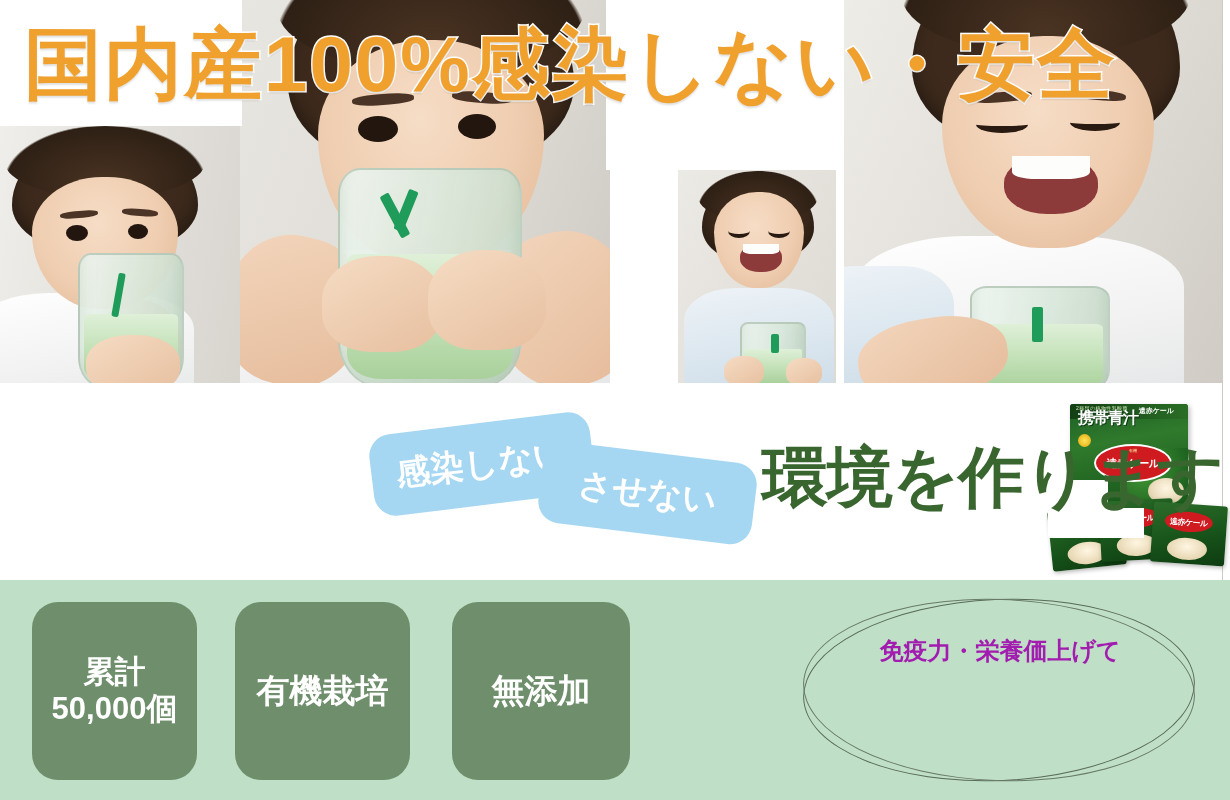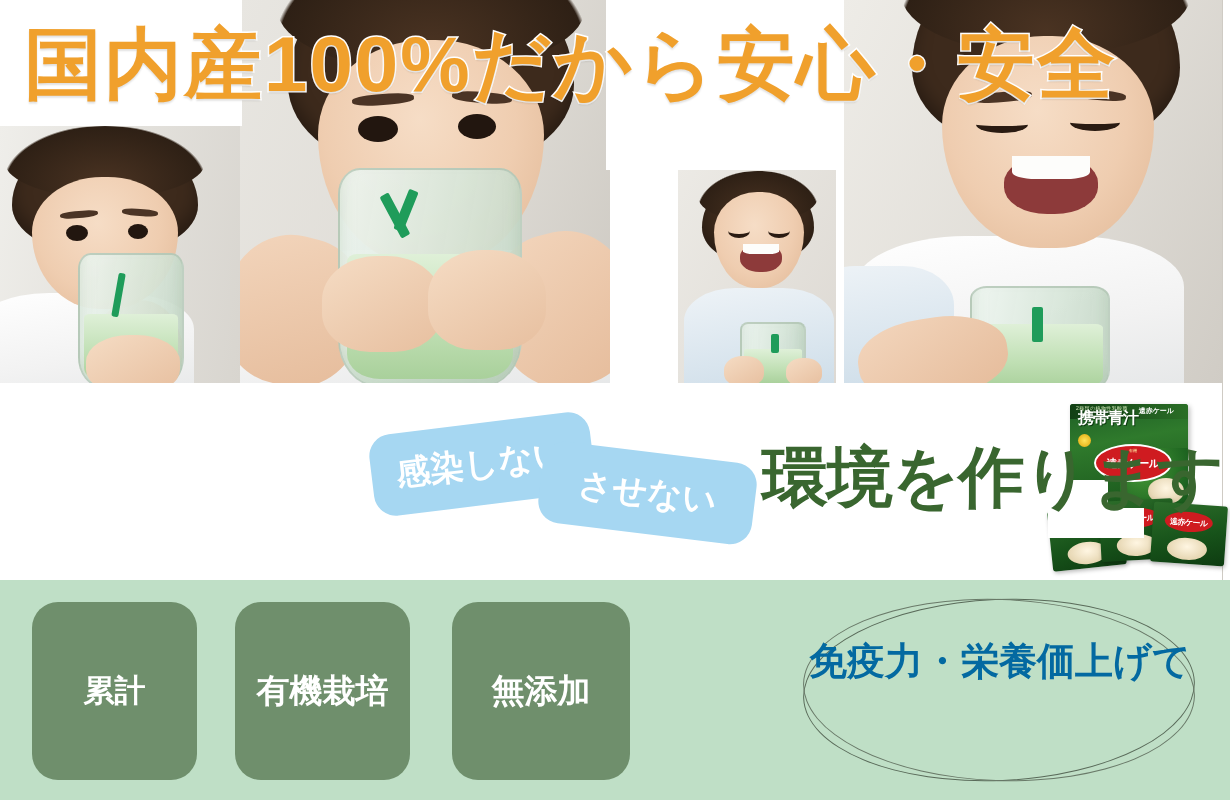--- a/index.html
+++ b/index.html
@@ -111,22 +111,22 @@
   .chip{position:absolute;background:#6f8f6c;border-radius:26px;display:flex;align-items:center;
         justify-content:center;text-align:center;color:#ffffff;font-weight:900;line-height:1.18;}
   #chip-0{left:32px;top:22px;width:165px;height:178px;font-size:31px;}
   #chip-1{left:235px;top:22px;width:175px;height:178px;font-size:33px;}
   #chip-2{left:452px;top:22px;width:178px;height:178px;font-size:33px;}
 
   #ellipse-wrap{position:absolute;left:795px;top:5px;width:410px;height:210px;}
   .ell{position:absolute;left:8px;top:14px;width:390px;height:180px;border:1.5px solid #5a6b5a;border-radius:50%;}
   .ell.a{transform:rotate(-2.5deg);}
   .ell.b{transform:rotate(2deg);border-color:#6a7a69;}
-  #ellipse-text{position:absolute;left:0;top:48px;width:410px;text-align:center;color:#0369a1;
-        font-weight:900;font-size:38px;line-height:1.5;letter-spacing:0px;}
+  #ellipse-text{position:absolute;left:0;top:48px;width:410px;text-align:center;color:#a21caf;
+        font-weight:900;font-size:24px;line-height:1.5;letter-spacing:0px;}
 
   
   #edge-right{position:absolute;right:0;top:0;width:8px;height:580px;background:#ffffff;}
   #edge-line{position:absolute;left:1222px;top:0;width:1px;height:580px;background:#cfcbc4;}
 </style>
 </head>
 <body>
 
 <div id="page">
 
@@ -213,21 +213,21 @@
         </div>
         <div class="arm" style="left:14px;top:318px;width:150px;height:80px;transform:rotate(-8deg);"></div>
       </div>
     </div>
 
     <div id="hl-card"></div>
     <div id="hl-card2"></div>
   </div>
 
   <div id="headline">
-    <div class="txt"><span>国内産100%だから安心・安全</span></div>
+    <div class="txt"><span>国内産100%感染しない・安全</span></div>
   </div>
 
   <div id="midband"></div>
 
 
   <div class="badge-blue" id="badge-kansen">
     <span>感染しない</span>
   </div>
   <div class="badge-blue" id="badge-sasenai">
     <span>させない</span>
@@ -275,20 +275,21 @@
   <div class="mask" style="left:1048px;top:508px;width:96px;height:30px;"></div>
 
   <div id="edge-right"></div>
   <div id="edge-line"></div>
 
   <div id="bottom">
 
     <div class="chip" id="chip-0">
       <div>
         <div>累計</div>
+        <div>50,000個</div>
       </div>
     </div>
 
     <div class="chip" id="chip-1">
       <div>有機栽培</div>
     </div>
 
     <div class="chip" id="chip-2">
       <div>無添加</div>
     </div>

